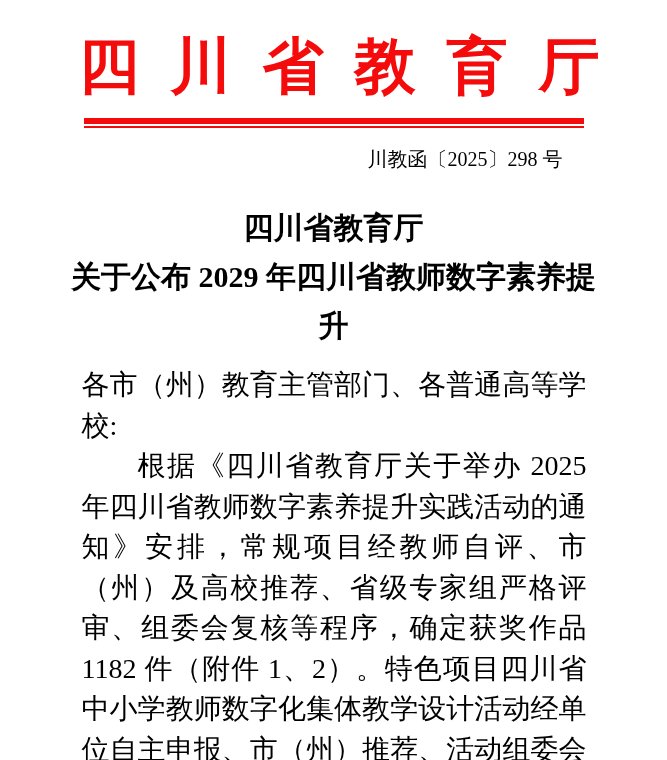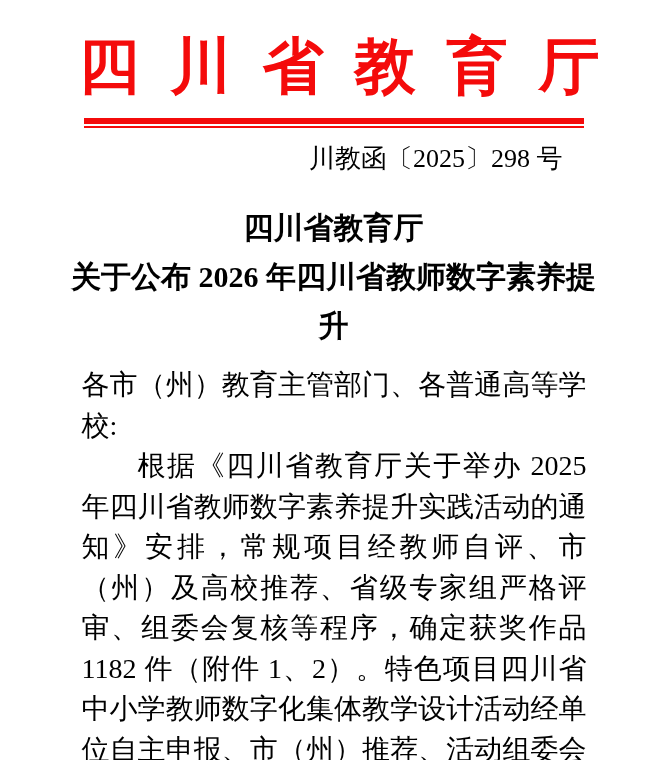--- a/index.html
+++ b/index.html
@@ -38,21 +38,21 @@
   }
   .red-rule .rule-thin {
     height: 2px;
     margin-top: 2px;
     background: var(--accent-red, #f40b0b);
   }
   
   .doc-number {
     margin-top: 17px;
     padding-right: 57px;
-    font-size: 26px;
+    font-size: 20px;
     line-height: 28px;
     text-align: right;
   }
   
   .doc-title {
     margin: 30px 20px 0 20px;
     font-size: 30px;
     line-height: 49px;
     font-weight: bold;
     text-align: center;
@@ -85,21 +85,21 @@
     <div class="red-rule">
       <div class="rule-thick"></div>
       <div class="rule-thin"></div>
     </div>
   </header>
 
   <div class="doc-number">川教函〔2025〕298 号</div>
 
   <h1 class="doc-title">
     <span>四川省教育厅</span>
-    <span>关于公布 2026 年四川省教师数字素养提升</span>
+    <span>关于公布 2029 年四川省教师数字素养提升</span>
   </h1>
 
   <div class="doc-body">
     <p class="salutation">各市（州）教育主管部门、各普通高等学校:</p>
     <p class="paragraph">根据《四川省教育厅关于举办 2025 年四川省教师数字素养提升实践活动的通知》安排，常规项目经教师自评、市（州）及高校推荐、省级专家组严格评审、组委会复核等程序，确定获奖作品 1182 件（附件 1、2）。特色项目四川省中小学教师数字化集体教学设计活动经单位自主申报、市（州）推荐、活动组委会组织专家复核等程序，确定获奖作品 554 件（附件 3）。综合各市（州）、院校活动组织以及获奖数量等情况，评选出优秀组织单位 22 个、优秀组织者 22 名（附件 4）。获奖结果经公示无异议，现予以正式公布。</p>
   </div>
 
 </div>
 
 </body></html>

